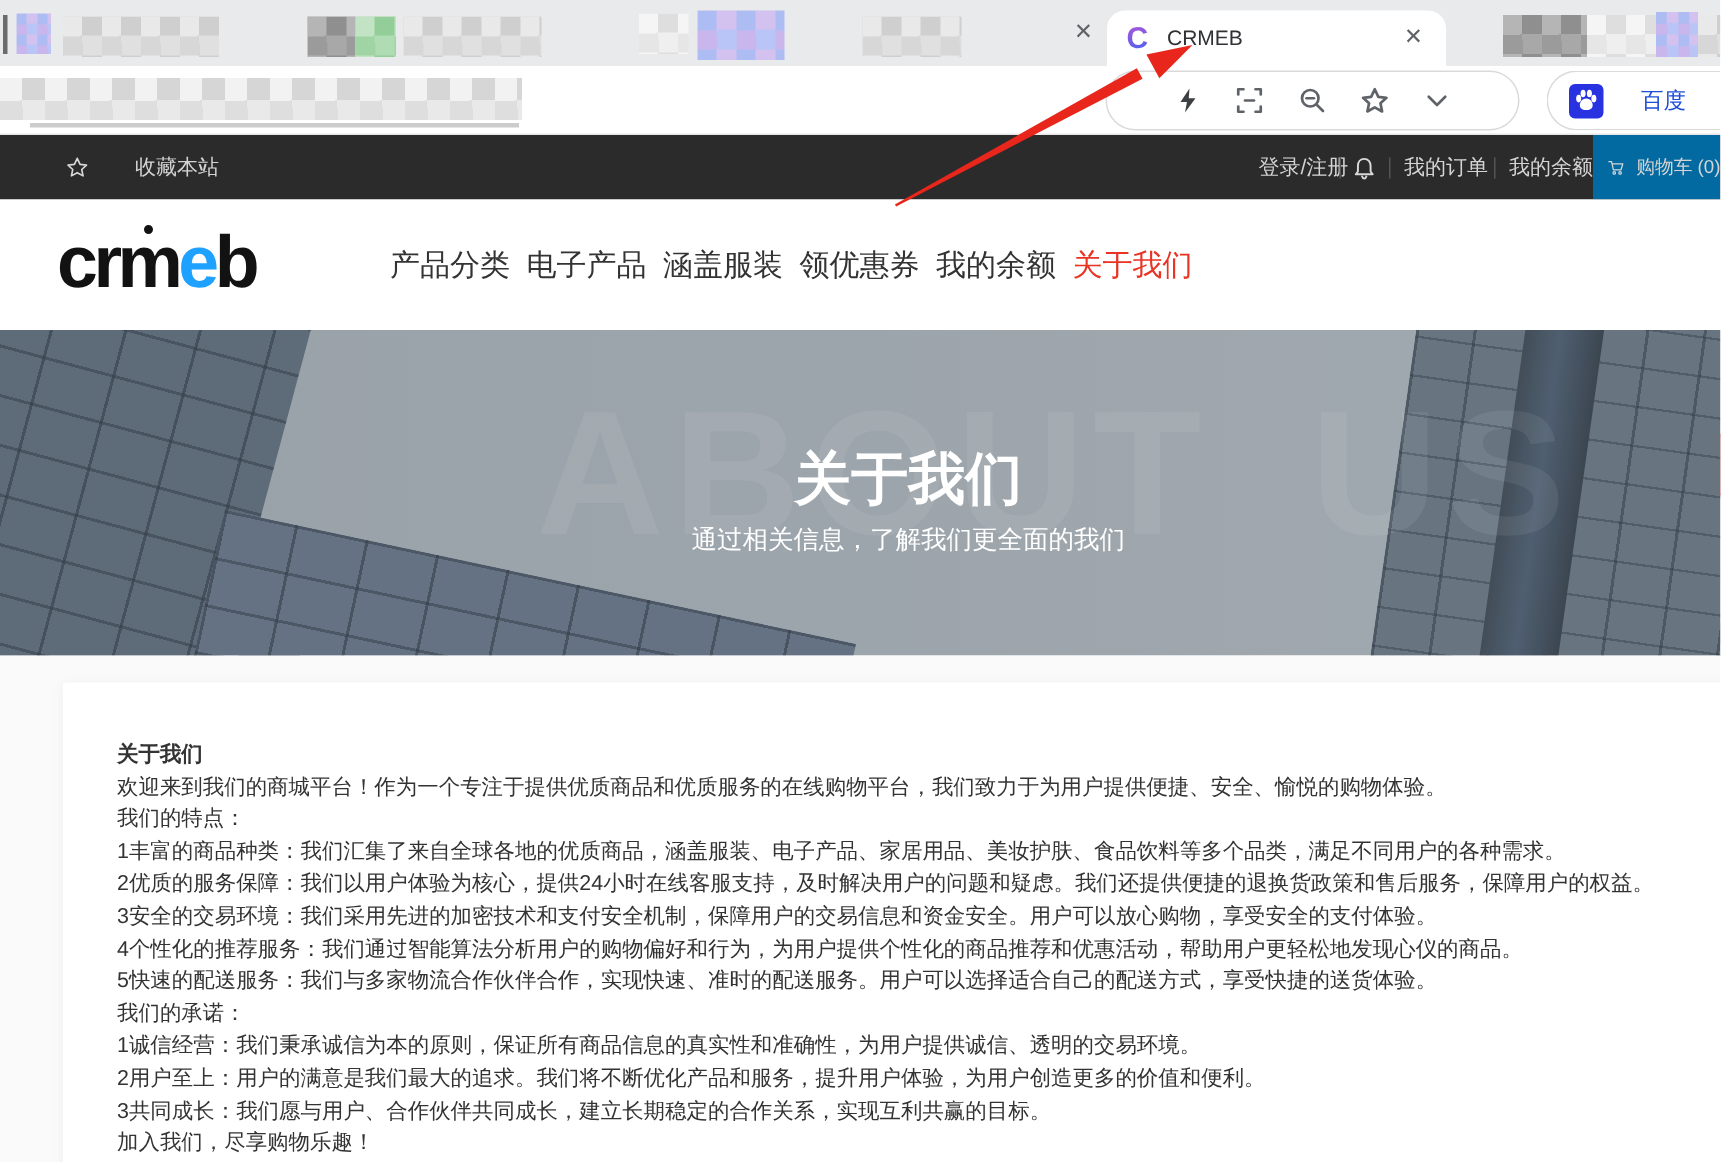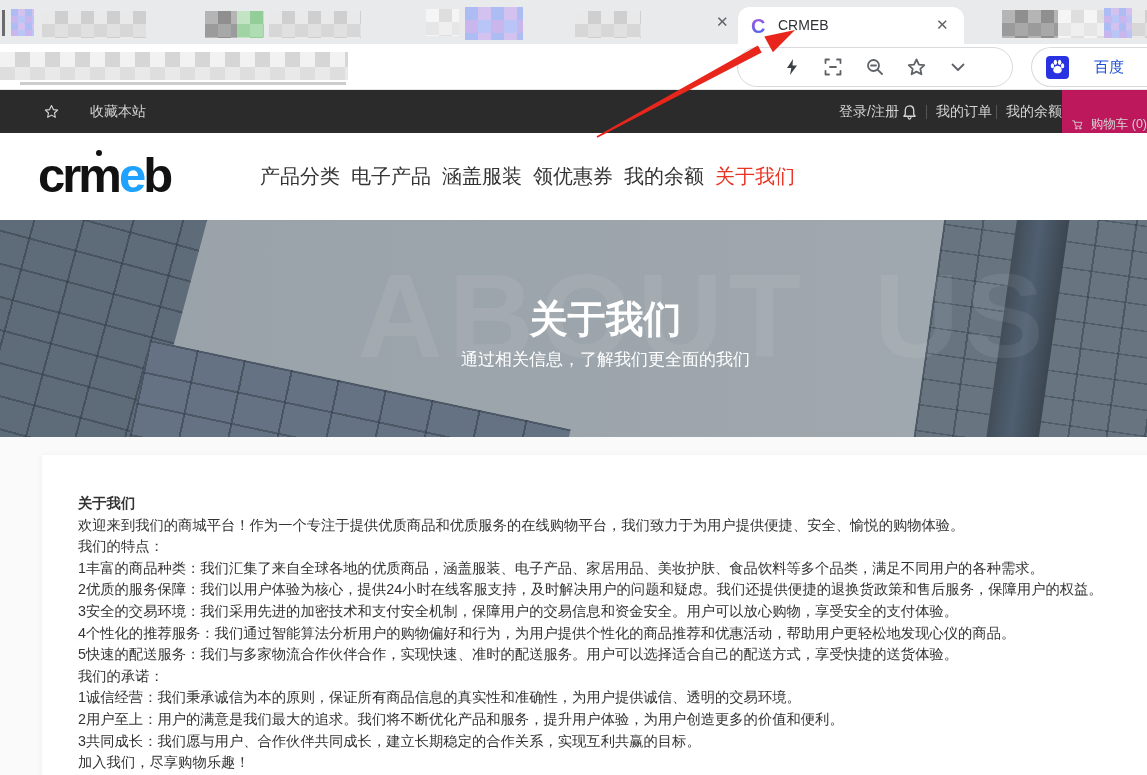--- a/index.html
+++ b/index.html
@@ -40,22 +40,22 @@
                 display:flex; align-items:center; cursor:pointer; }
   .baidu-sq { width:23px; height:23px; margin-left:14px; background:#2932e1; border-radius:4px;
               display:flex; align-items:center; justify-content:center; }
   .engine-label { margin-left:25px; font-size:15px; color:#1d4ed8; }
 
   
   .topbar { position:absolute; left:0; top:90px; width:1147px; height:43px; background:#2b2b2b; overflow:hidden; }
   .topbar .item { position:absolute; top:0; height:43px; display:flex; align-items:center;
                   font-size:14px; color:#d4d4d4; cursor:pointer; white-space:nowrap;gap:24px; }
   .topbar .sep { position:absolute; top:15px; width:1px; height:14px; background:#555; }
-  .cart-box { position:absolute; left:1062px; top:0; width:85px; height:43px; background:#be185d;
-              display:flex; align-items:flex-end; color:#d4d4d4; font-size:12.5px; cursor:pointer;
+  .cart-box { position:absolute; left:1062px; top:0; width:85px; height:43px; background:#0369a1;
+              display:flex; align-items:center; color:#d4d4d4; font-size:12.5px; cursor:pointer;
               white-space:nowrap; overflow:hidden; }
 
   
   .siteheader { position:absolute; left:0; top:133px; width:1147px; height:87px; background:#fff; }
   .logo { position:absolute; left:38px; top:14px; font-size:49px; font-weight:800; letter-spacing:-3px;
           color:#121212; cursor:pointer; line-height:56px; }
   .logo .e { color:#1fa2ff; }
   .logo .m { position:relative; display:inline-block; }
   .logo .m i { position:absolute; left:50%; top:3px; transform:translateX(-50%); width:6px; height:6px;
                border:3.5px solid #121212; border-radius:50%; background:#fff; }

